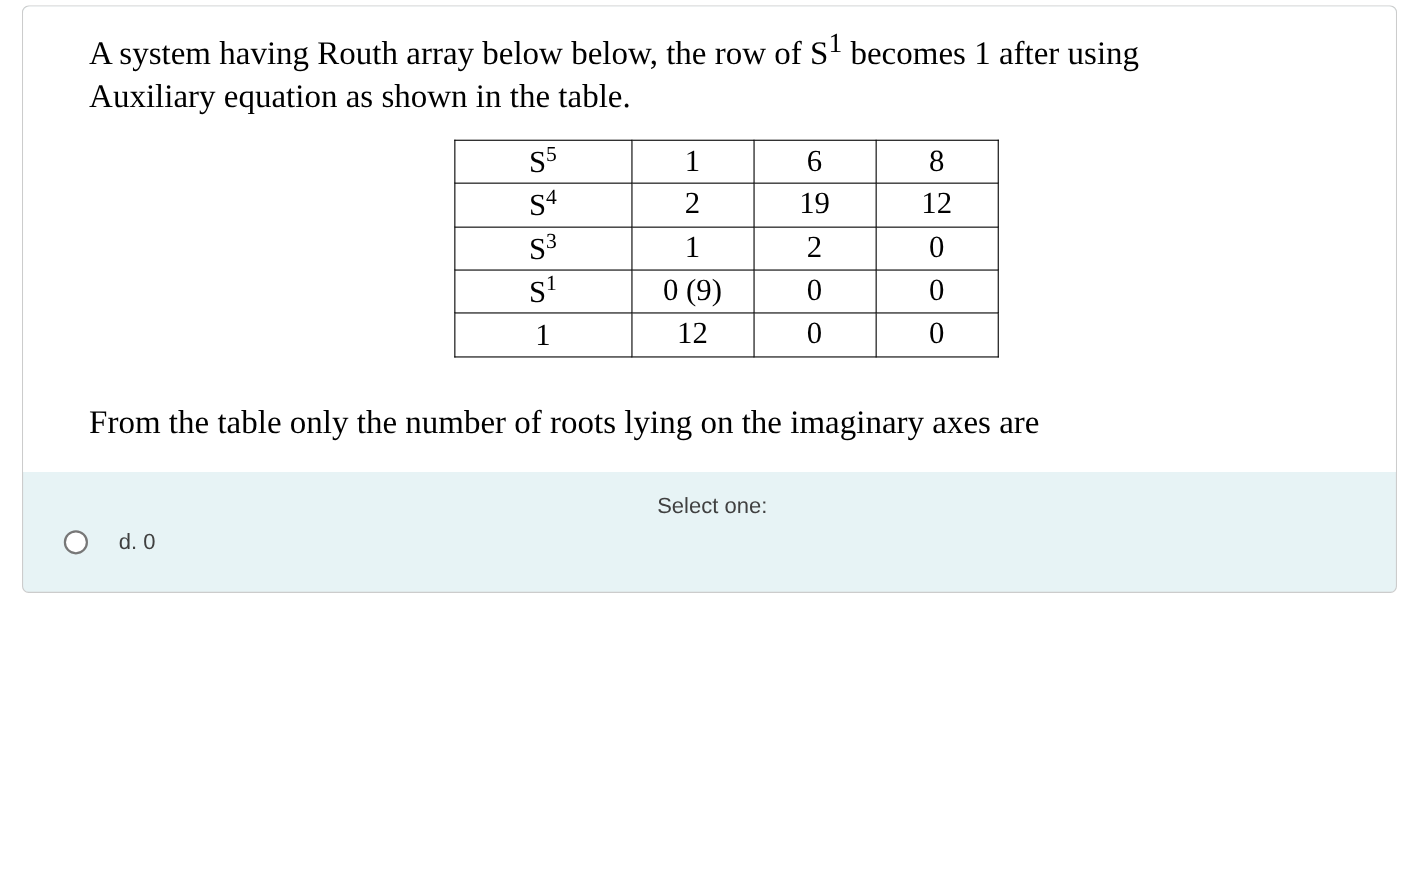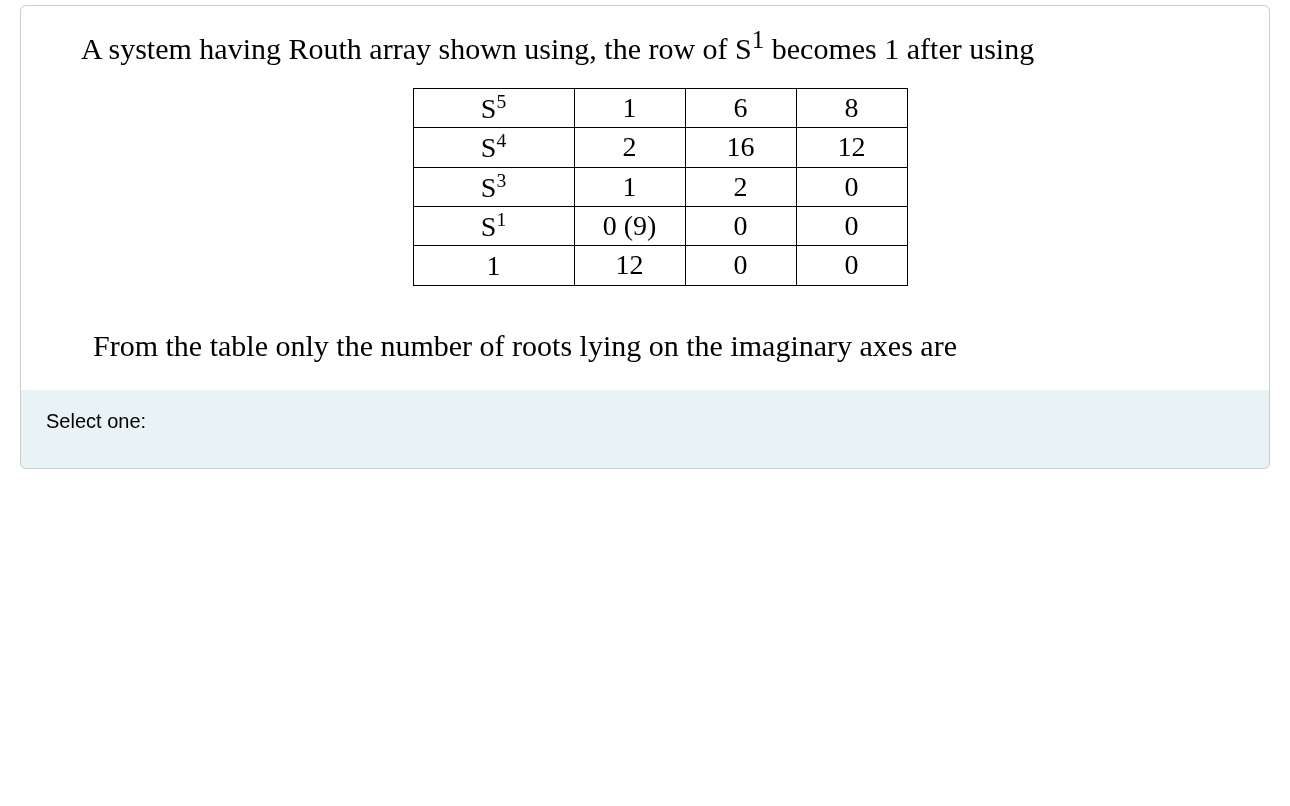--- a/index.html
+++ b/index.html
@@ -28,21 +28,20 @@
   .stem-text {
     font-size: 30px;
     line-height: 1.3;
     color: #000;
   }
   .stem-text-bot {
     font-size: 30px;
     line-height: 1.3;
     color: #000;
     margin-top: 40px;
-    margin-left: 12px;
   }
   .routh-table {
     border-collapse: collapse;
     margin: 20px auto 0 auto;
     font-size: 28px;
   }
   .routh-table td {
     border: 1px solid #000;
     padding: 2px 10px;
     text-align: center;
@@ -52,22 +51,23 @@
   .routh-table td.labelcell {
     min-width: 140px;
   }
   .routh-table sup {
     font-size: 0.7em;
     vertical-align: super;
   }
   .answers {
     font-family: "Segoe UI", Arial, sans-serif;
     font-size: 20px;
-    color: #000000;
+    color: #404040;
     padding: 20px 20px 0 25px;
+    text-align: center;
   }
   .answers .prompt {
     margin-bottom: 10px;
   }
   .option-row {
     display: flex;
     align-items: center;
     margin: 8px 0 8px 12px;
   }
   .radio-btn {
@@ -84,36 +84,37 @@
     font-size: 20px;
   }
 </style>
 </head>
 <body>
 
 <div class="question-box">
 
   <div class="stem-box">
     <div class="stem-text">
-      <span>A system having Routh array shown using, the row of S</span><sup>1</sup><span> becomes 1 after using</span>
+      <span>A system having Routh array below below, the row of S</span><sup>1</sup><span> becomes 1 after using</span>
       <br>
+      <span>Auxiliary equation as shown in the table.</span>
     </div>
 
     <table class="routh-table">
       <tbody>
         <tr>
           <td class="labelcell"><span>S</span><sup>5</sup></td>
           <td>1</td>
           <td>6</td>
           <td>8</td>
         </tr>
         <tr>
           <td class="labelcell"><span>S</span><sup>4</sup></td>
           <td>2</td>
-          <td>16</td>
+          <td>19</td>
           <td>12</td>
         </tr>
         <tr>
           <td class="labelcell"><span>S</span><sup>3</sup></td>
           <td>1</td>
           <td>2</td>
           <td>0</td>
         </tr>
         <tr>
           <td class="labelcell"><span>S</span><sup>1</sup></td>
@@ -129,15 +130,19 @@
         </tr>
       </tbody>
     </table>
 
     <div class="stem-text-bot">From the table only the number of roots lying on the imaginary axes are</div>
   </div>
 
   <div class="answers">
     <div class="prompt">Select one:</div>
 
+    <div class="option-row">
+      <div class="radio-btn"></div>
+      <span class="opt-text"><span>d.</span> <span>0</span></span>
+    </div>
   </div>
 
 </div>
 
 </body></html>

